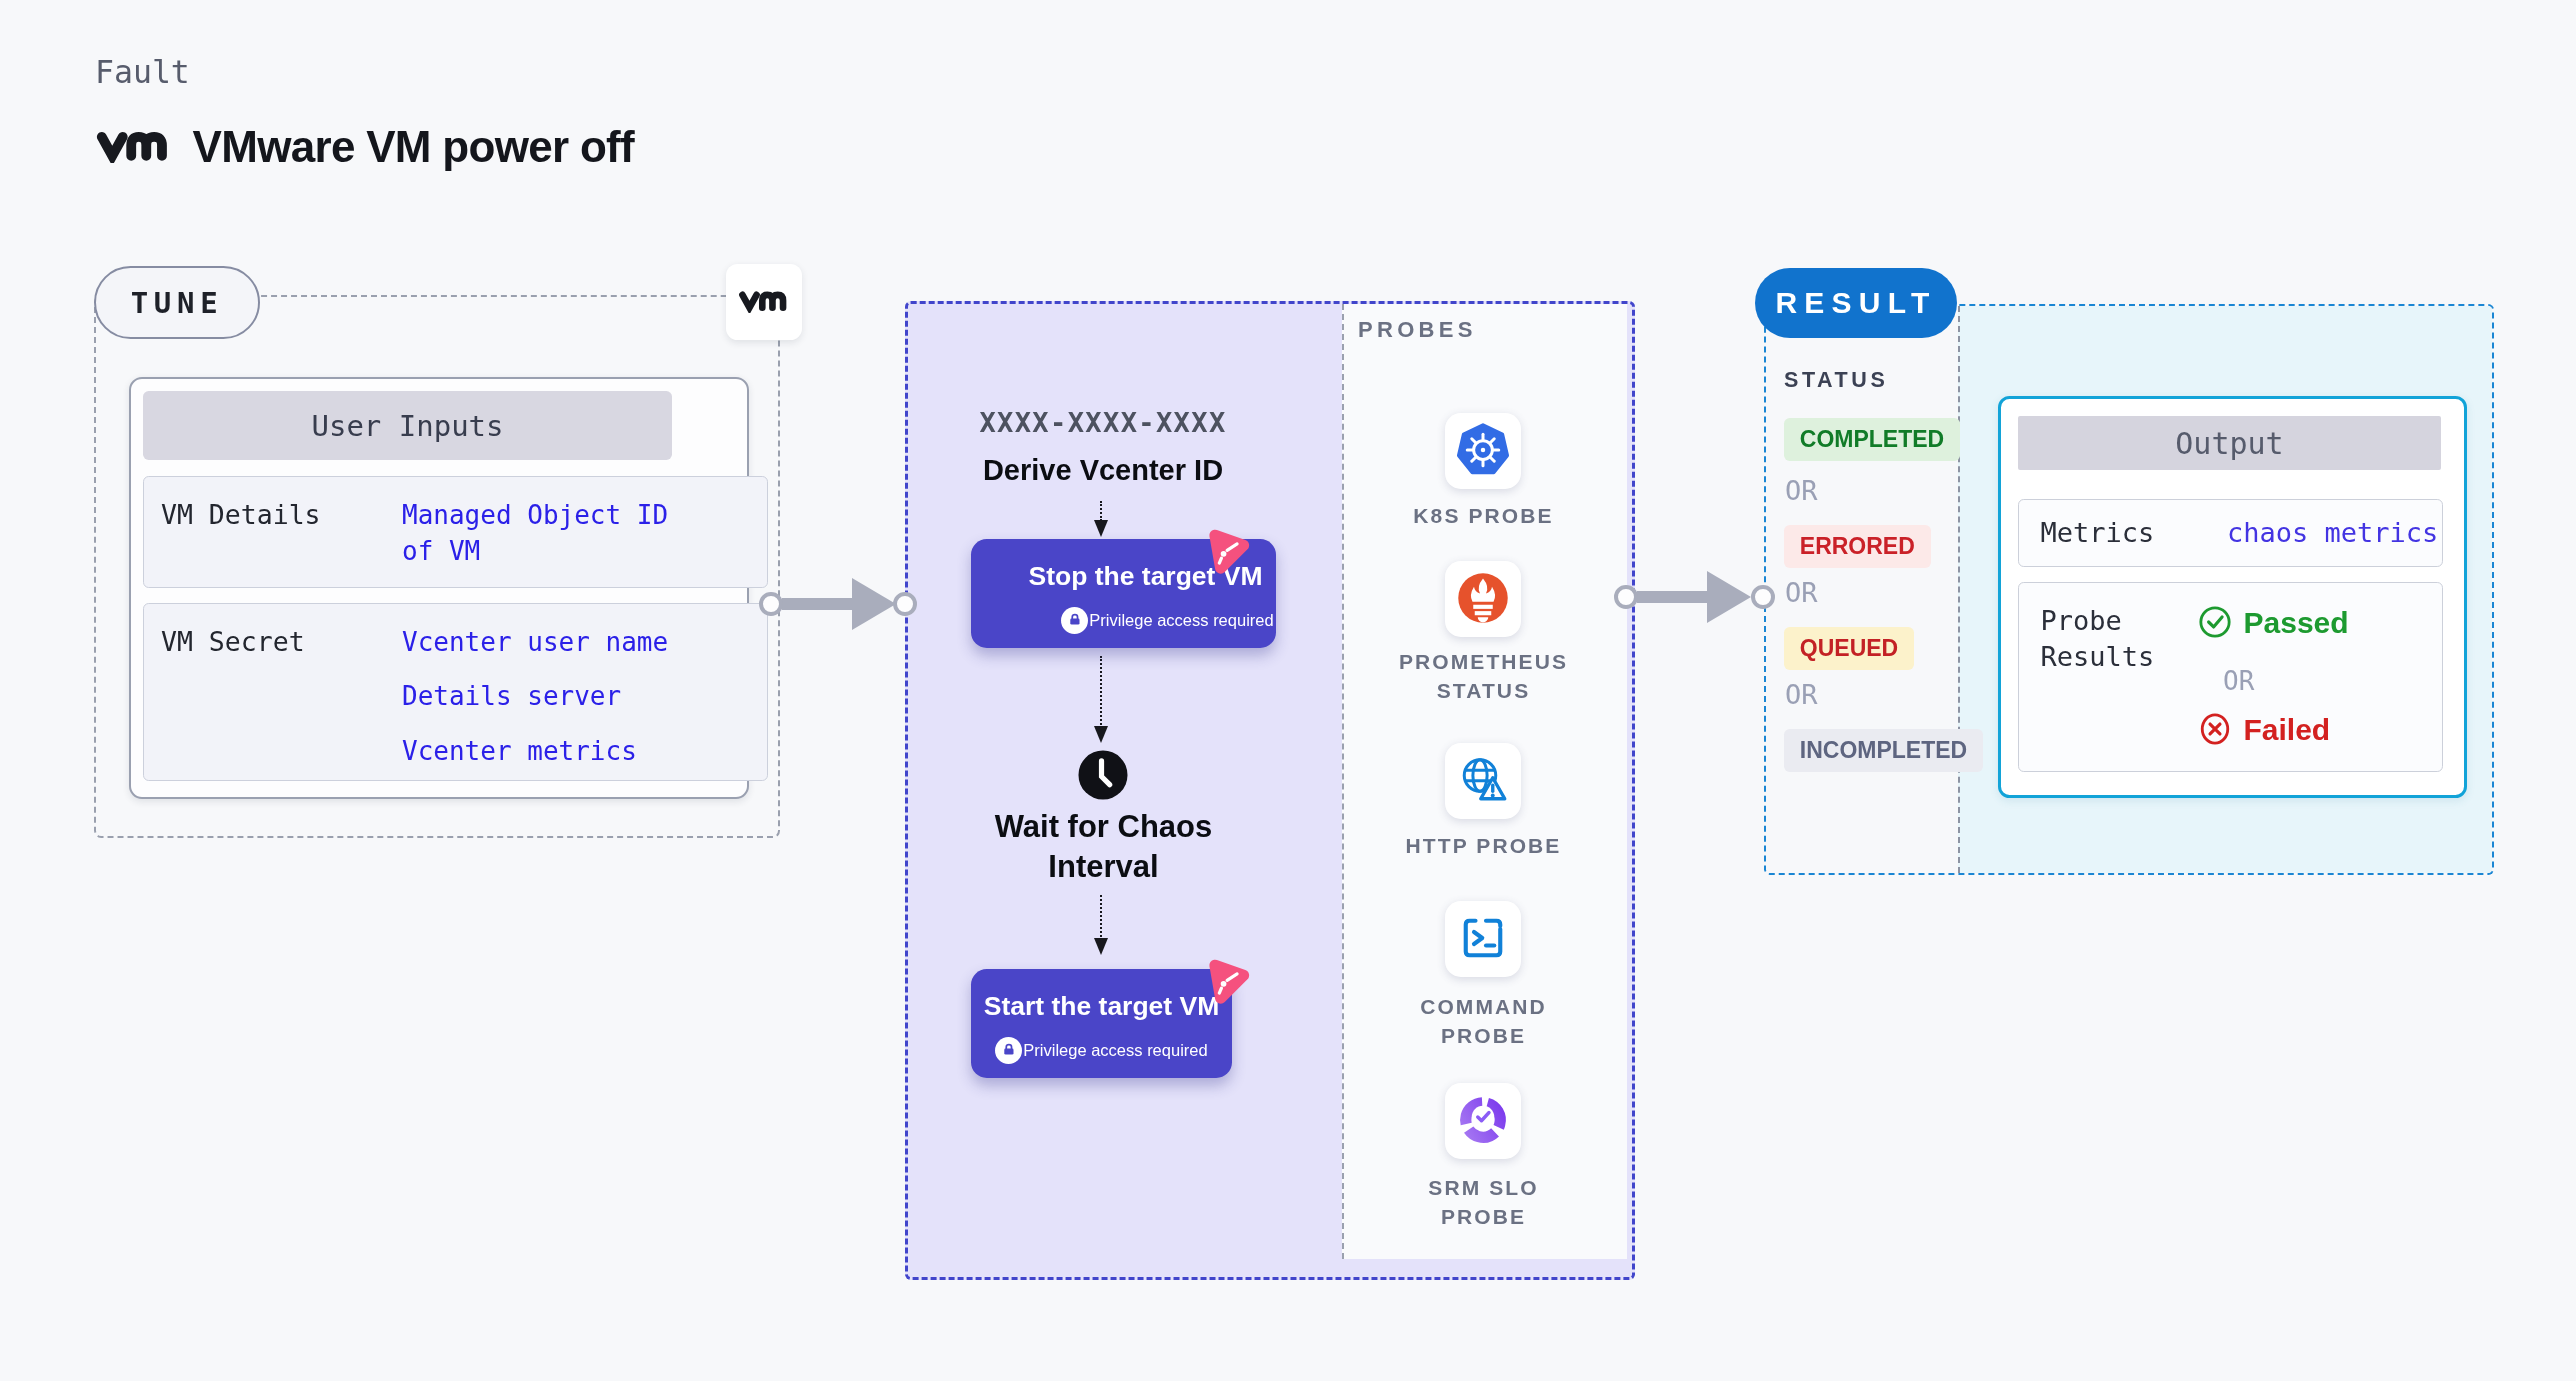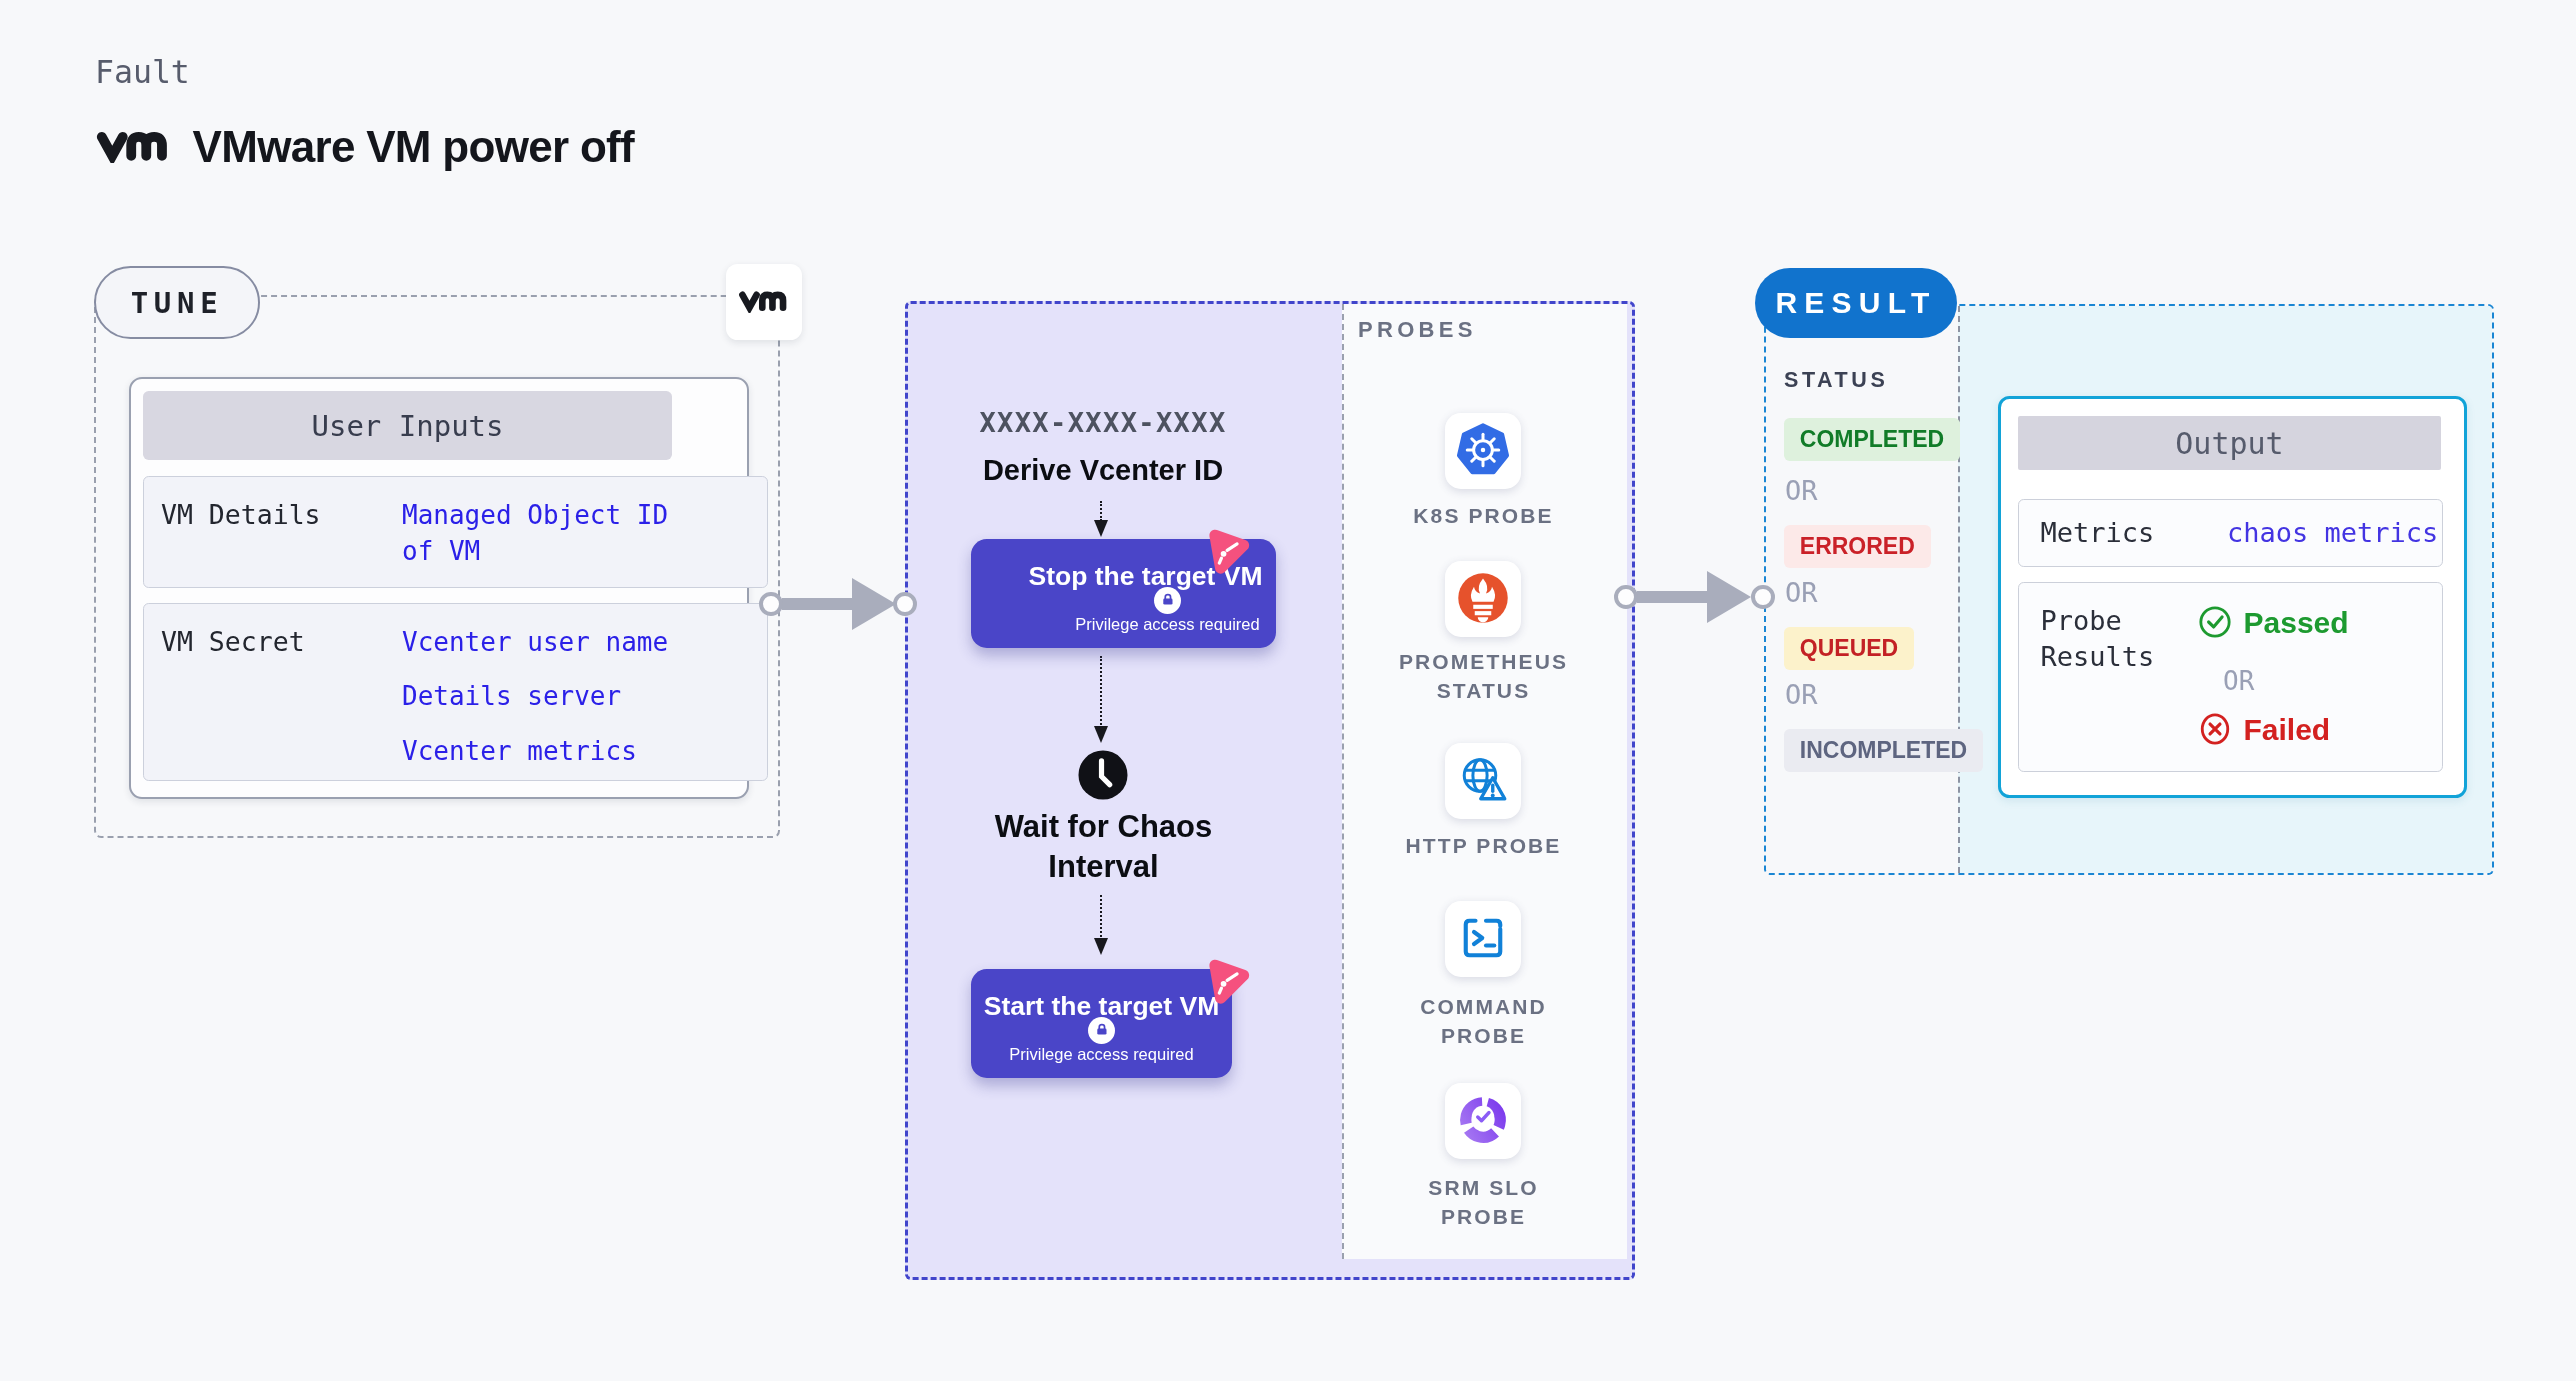--- a/index.html
+++ b/index.html
@@ -56,21 +56,21 @@
 
   .step-title{z-index:3;text-align:center;}
   #vcenter-mask{left:938px;top:407px;width:330px;font-size:27px;font-weight:bold;letter-spacing:1.4px;color:#4d5260;}
   #derive-step{left:938px;top:454px;width:330px;font-size:29px;font-weight:bold;color:#0b0d12;}
   .dotline{width:0;border-left:2.9px dotted #17181d;z-index:3;}
   .down-arrow{width:0;height:0;border-left:7.9px solid transparent;border-right:7.9px solid transparent;
               border-top:17px solid #17181d;z-index:3;}
   .action-btn{width:261px;height:109px;background:#4a45c8;border-radius:15.8px;z-index:4;
               box-shadow:0 7.2px 14.3px rgba(50,50,140,.30);color:#fff;}
   .btn-title{margin-top:21.5px;text-align:center;font-size:26.5px;font-weight:bold;}
-  .priv-row{position:absolute;bottom:14.3px;width:100%;display:flex;align-items:center;justify-content:center;gap:1px;flex-direction:column;}
+  .priv-row{position:absolute;bottom:14.3px;width:100%;display:flex;align-items:center;justify-content:center;gap:1px;}
   .lock-circle{width:27px;height:27px;background:#fff;border-radius:50%;display:flex;align-items:center;justify-content:center;}
   .priv-text{font-size:16.5px;}
   .litmus{z-index:5;}
   #wait-label{left:960px;top:807px;width:287px;font-size:31px;font-weight:bold;line-height:1.28;color:#0b0d12;}
 
   
   #result-box{left:1764px;top:304px;width:726px;height:567px;border:2.9px dashed #1b86d3;border-radius:5.7px;z-index:1;}
   #result-right{position:absolute;left:192px;top:0;right:0;bottom:0;background:#e7f5fa;
                 border-left:2.1px dashed #8d93a2;border-radius:0 4.3px 4.3px 0;}
   #status-title{left:1784px;top:368px;font-size:21.5px;font-weight:bold;letter-spacing:3.6px;color:#3c4254;z-index:3;}

